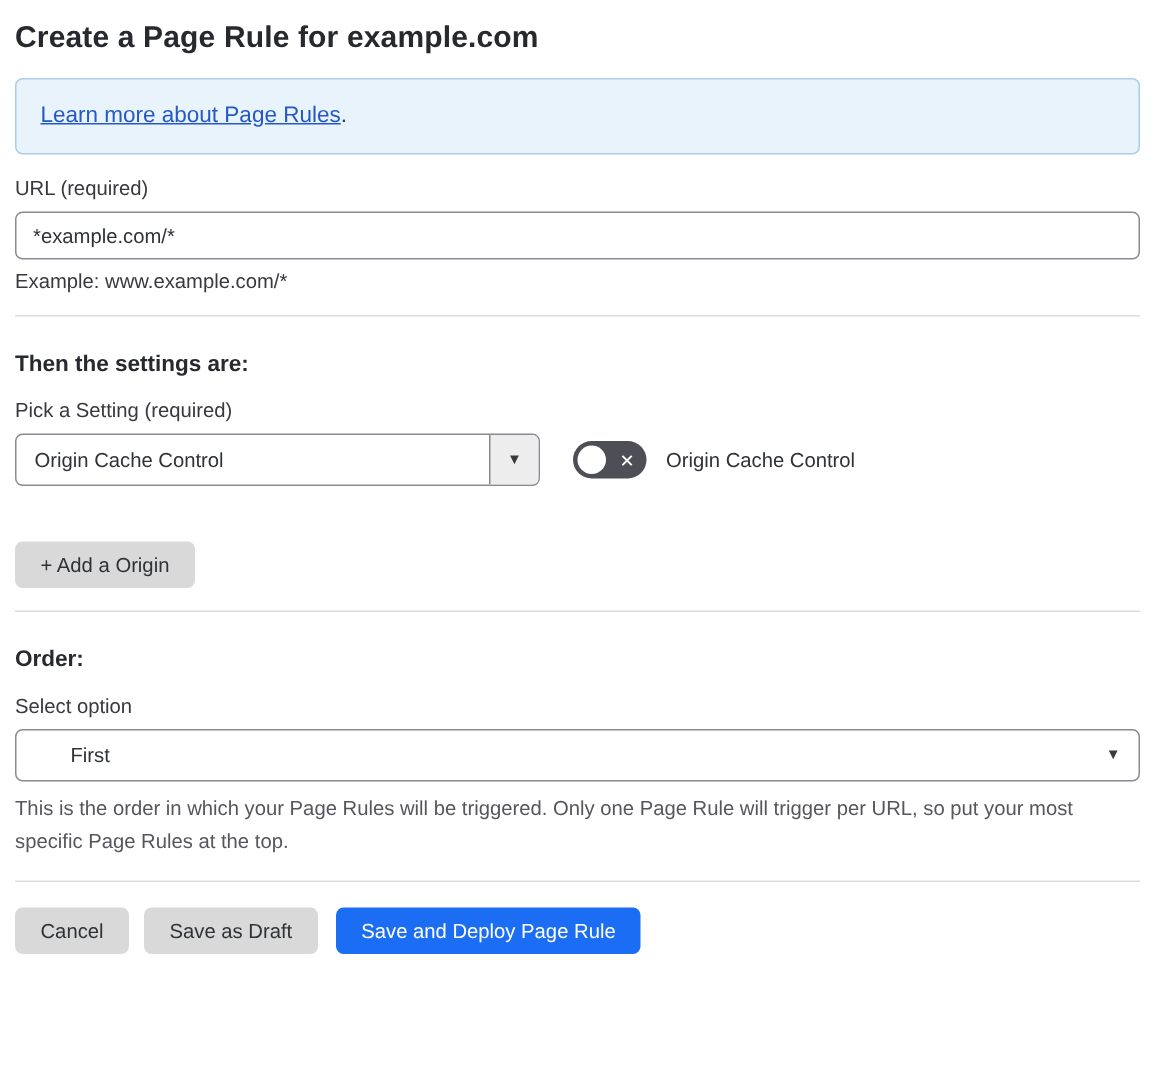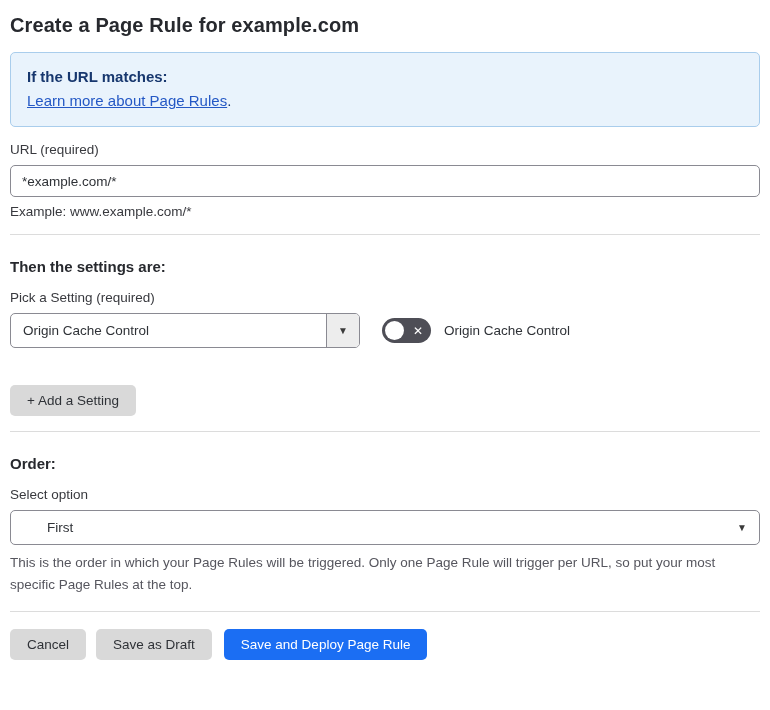--- a/index.html
+++ b/index.html
@@ -112,21 +112,20 @@
   .footer-actions .btn.primary { margin-left: 12px; }
 </style>
 </head>
 <body>
 
 <div class="page">
 
   <h1 class="page-title">Create a Page Rule for example.com</h1>
 
   <div class="info-box">
-    <div class="info-heading">If the URL matches:</div>
     <div class="info-link-line"><a class="info-link">Learn more about Page Rules</a><span class="info-period">.</span></div>
   </div>
 
   <div class="field-label">URL (required)</div>
   <input type="text" class="text-input" value="*example.com/*" style="">
   <div class="helper-text">Example: www.example.com/*</div>
 
   <hr class="divider">
 
   <div class="section-heading">Then the settings are:</div>
@@ -140,21 +139,21 @@
         <span class="arrow-glyph">▼</span>
       </div>
     </div>
     <div class="toggle" aria-checked="false">
       <span class="toggle-knob"></span>
       <span class="toggle-x">✕</span>
     </div>
     <div class="toggle-label">Origin Cache Control</div>
   </div>
 
-  <button class="btn add-setting">+ Add a Setting</button>
+  <button class="btn add-setting">+ Add a Origin</button>
 
   <hr class="divider">
 
   <div class="section-heading">Order:</div>
 
   <div class="field-label">Select option</div>
 
   <div class="select-box order-select">
     <div class="select-value">First</div>
     <span class="arrow-glyph order-arrow">▼</span>

